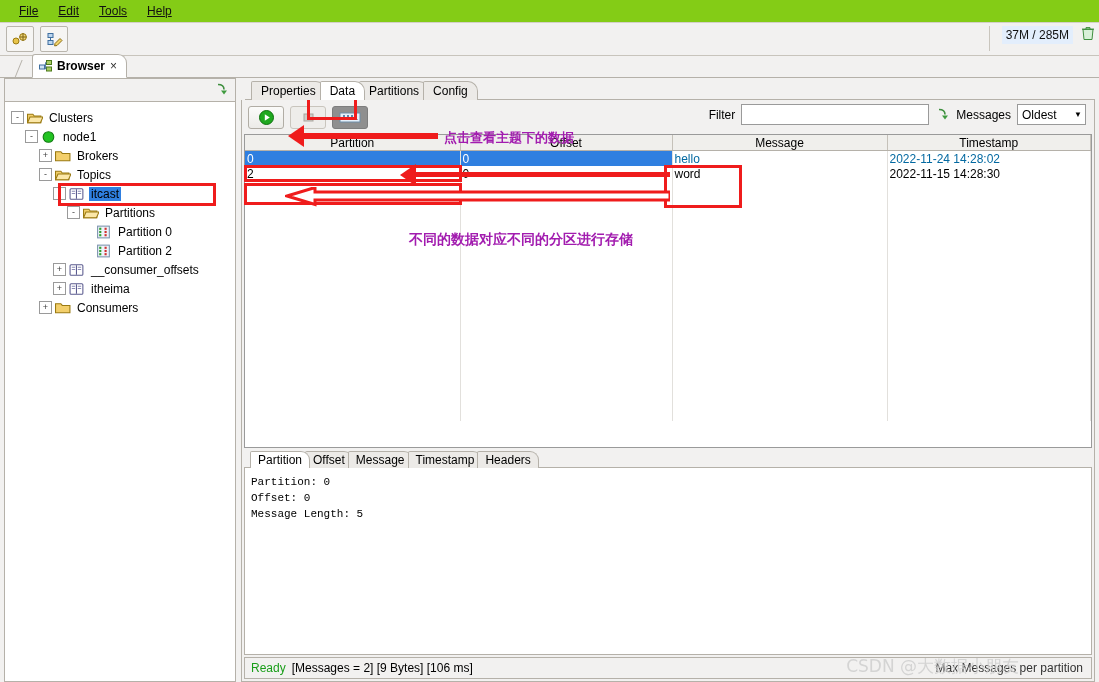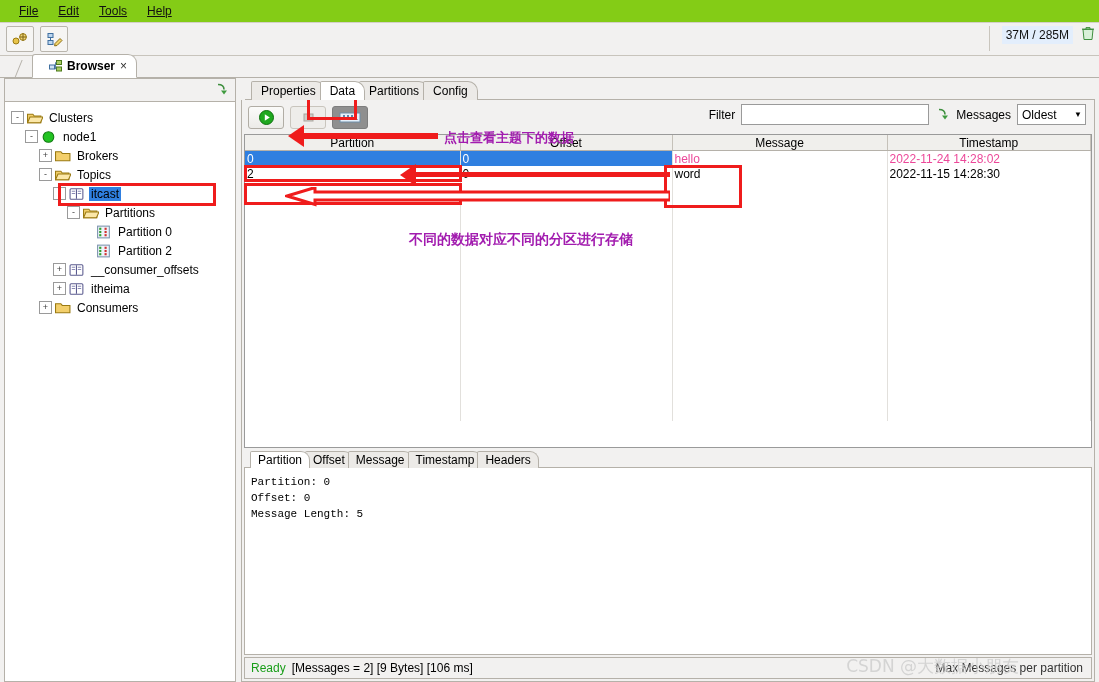--- a/index.html
+++ b/index.html
@@ -28,21 +28,21 @@
        gap:8px;border-left:1px solid #c9c5bd;padding-left:12px;}
   .mem-text{background:#e3eefc;padding:2px 4px;font-size:12px;color:#111;}
   .trash{cursor:pointer;}
 
   
   .tabstrip{height:22px;background:#f2f1f0;display:flex;align-items:flex-end;
             padding-left:18px;position:relative;}
   .tabstrip:after{content:"";position:absolute;left:0;right:0;bottom:0;height:1px;background:#b5b1a9;}
   .browser-tab{position:relative;display:flex;align-items:center;gap:5px;
      background:#ffffff;border:1px solid #b5b1a9;border-bottom:1px solid #fff;
-     border-radius:3px 9px 0 0;padding:2px 9px 3px 16px;height:17px;z-index:2;
+     border-radius:3px 9px 0 0;padding:2px 9px 3px 6px;height:17px;z-index:2;
      margin-left:14px;cursor:pointer;}
   .browser-tab .lbl{font-weight:bold;font-size:12px;}
   .tab-close{font-size:12px;color:#333;cursor:pointer;}
   .tab-slant{position:absolute;left:18px;bottom:0;width:22px;height:18px;
      border-left:1px solid #b5b1a9;transform:skewX(-22deg);}
 
   
   .split{flex:1;display:flex;min-height:0;background:#f2f1f0;padding:0 4px 0 4px;}
 
   
@@ -90,21 +90,21 @@
 
   
   .tablewrap{flex:1;margin:0 2px 0 2px;border:1px solid #9a9a9a;background:#fff;
              display:flex;flex-direction:column;min-height:0;overflow:hidden;}
   table.grid{border-collapse:collapse;width:100%;table-layout:fixed;font-size:12px;}
   table.grid th{background:#f0efec;border-right:1px solid #c5c1b9;border-bottom:1px solid #b5b1a9;
      font-weight:normal;height:15px;padding:0;text-align:center;font-size:12px;}
   table.grid td{border-right:1px solid #e2e0dc;height:15px;padding:0 2px;
      font-size:12px;overflow:hidden;white-space:nowrap;}
   tr.selected td{background:#2f7fe0;color:#fff;}
-  tr.selected td.plain{background:#fff;color:#ec4899;}
+  tr.selected td.plain{background:#fff;color:#0369a1;}
 
   
   .detail{height:205px;display:flex;flex-direction:column;margin:2px 2px 0 2px;}
   .dtabs{display:flex;align-items:flex-end;height:18px;padding-left:6px;position:relative;}
   .dtabs:after{content:"";position:absolute;left:0;right:0;bottom:0;height:1px;background:#b5b1a9;}
   .dtab{border:1px solid #b5b1a9;border-bottom:none;background:#eceae7;
         padding:1px 7px;font-size:12px;border-radius:2px 9px 0 0;margin-right:-5px;
         cursor:pointer;position:relative;z-index:1;}
   .dtab.active{background:#fff;z-index:3;}
   .detbody{flex:1;background:#fff;border:1px solid #b5b1a9;border-top:none;

